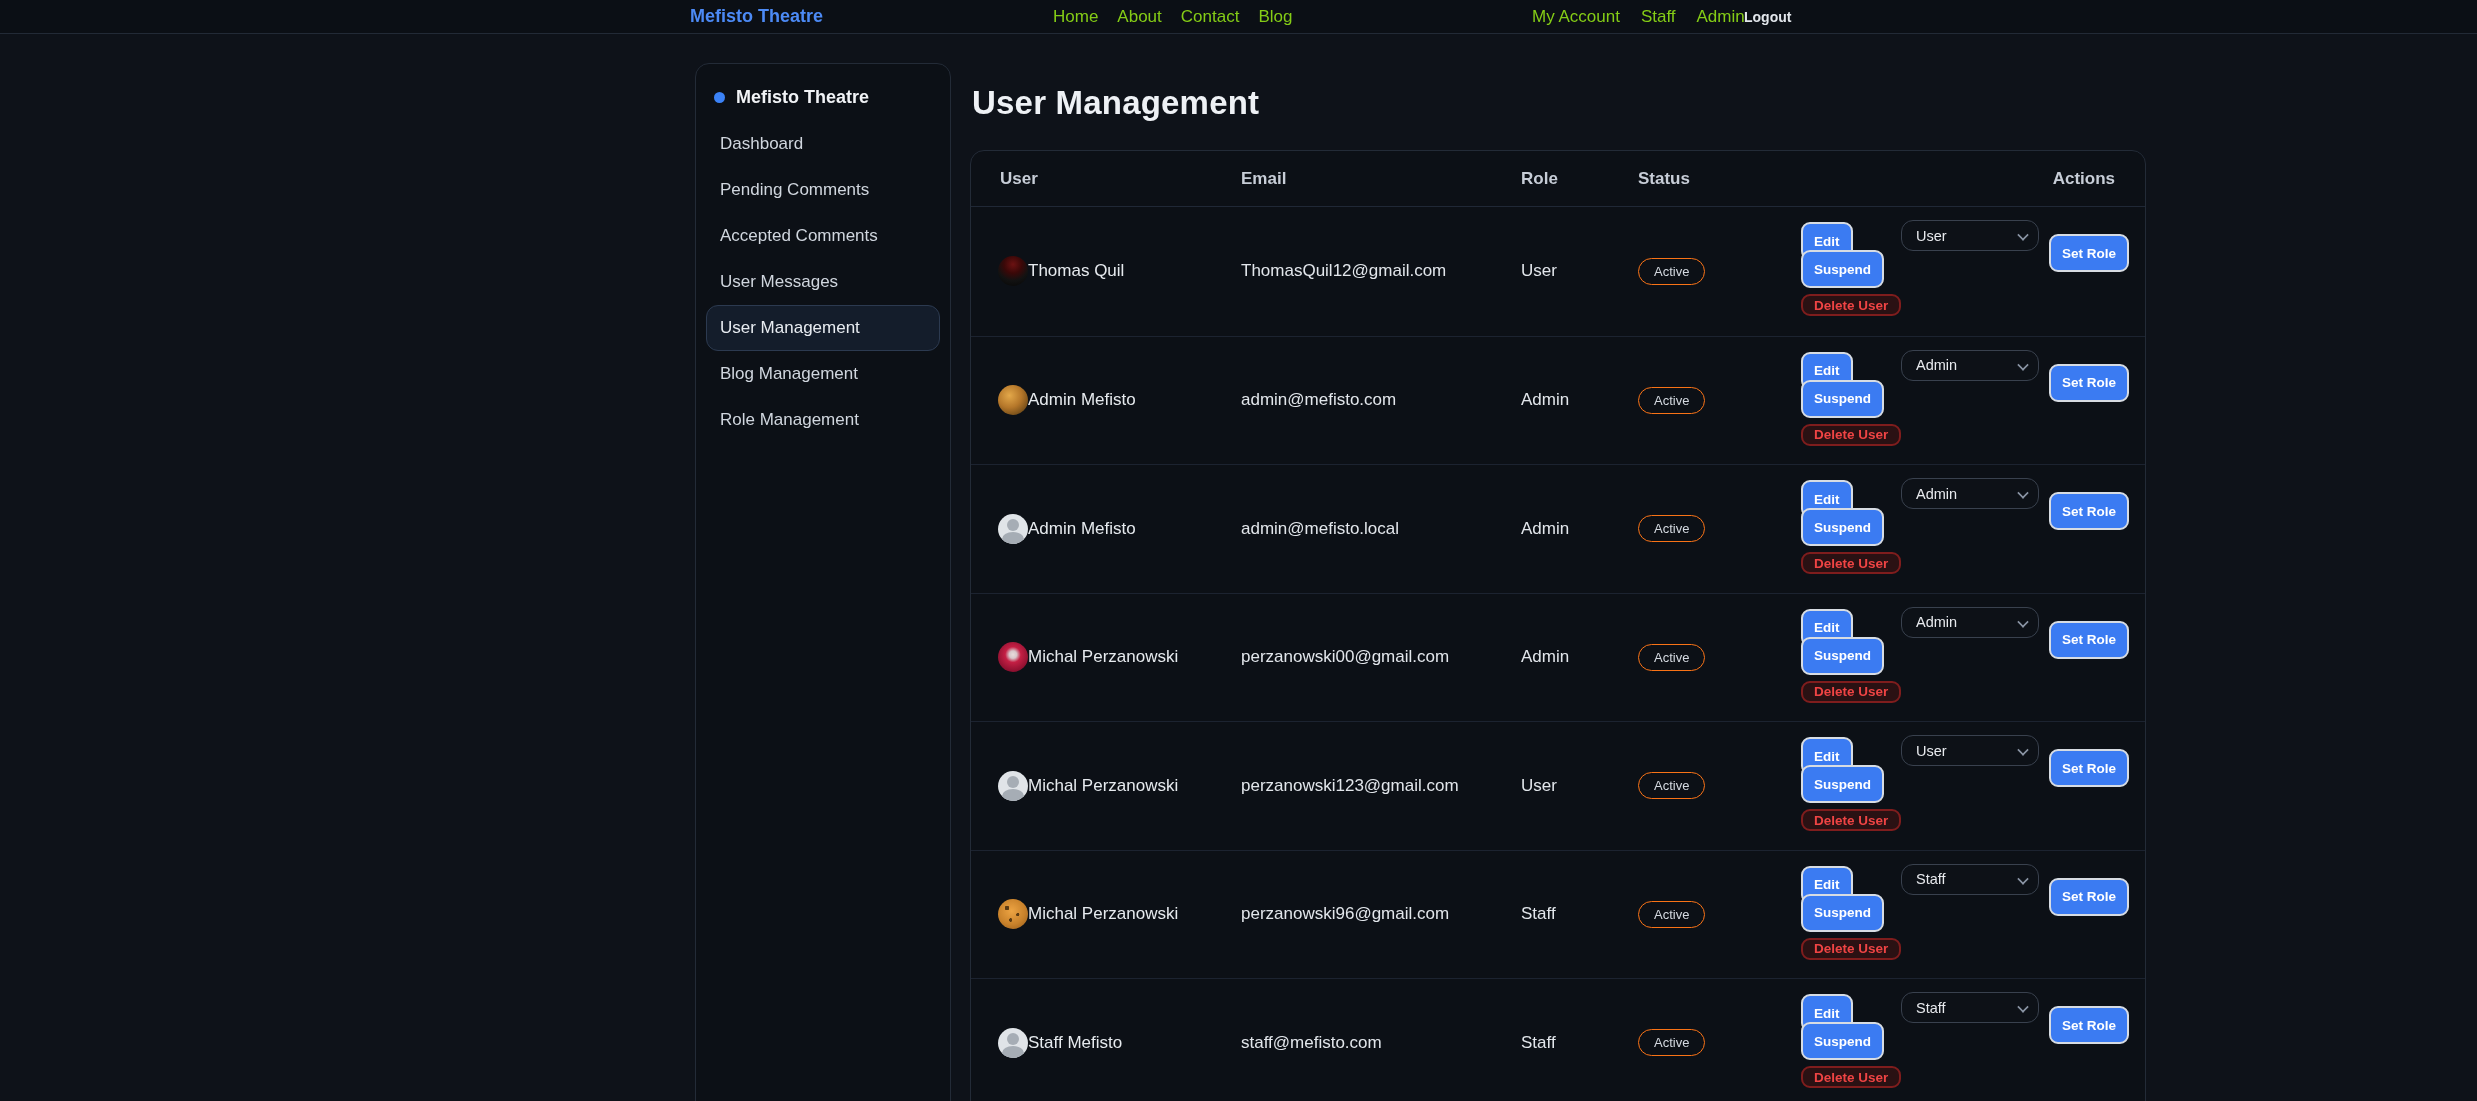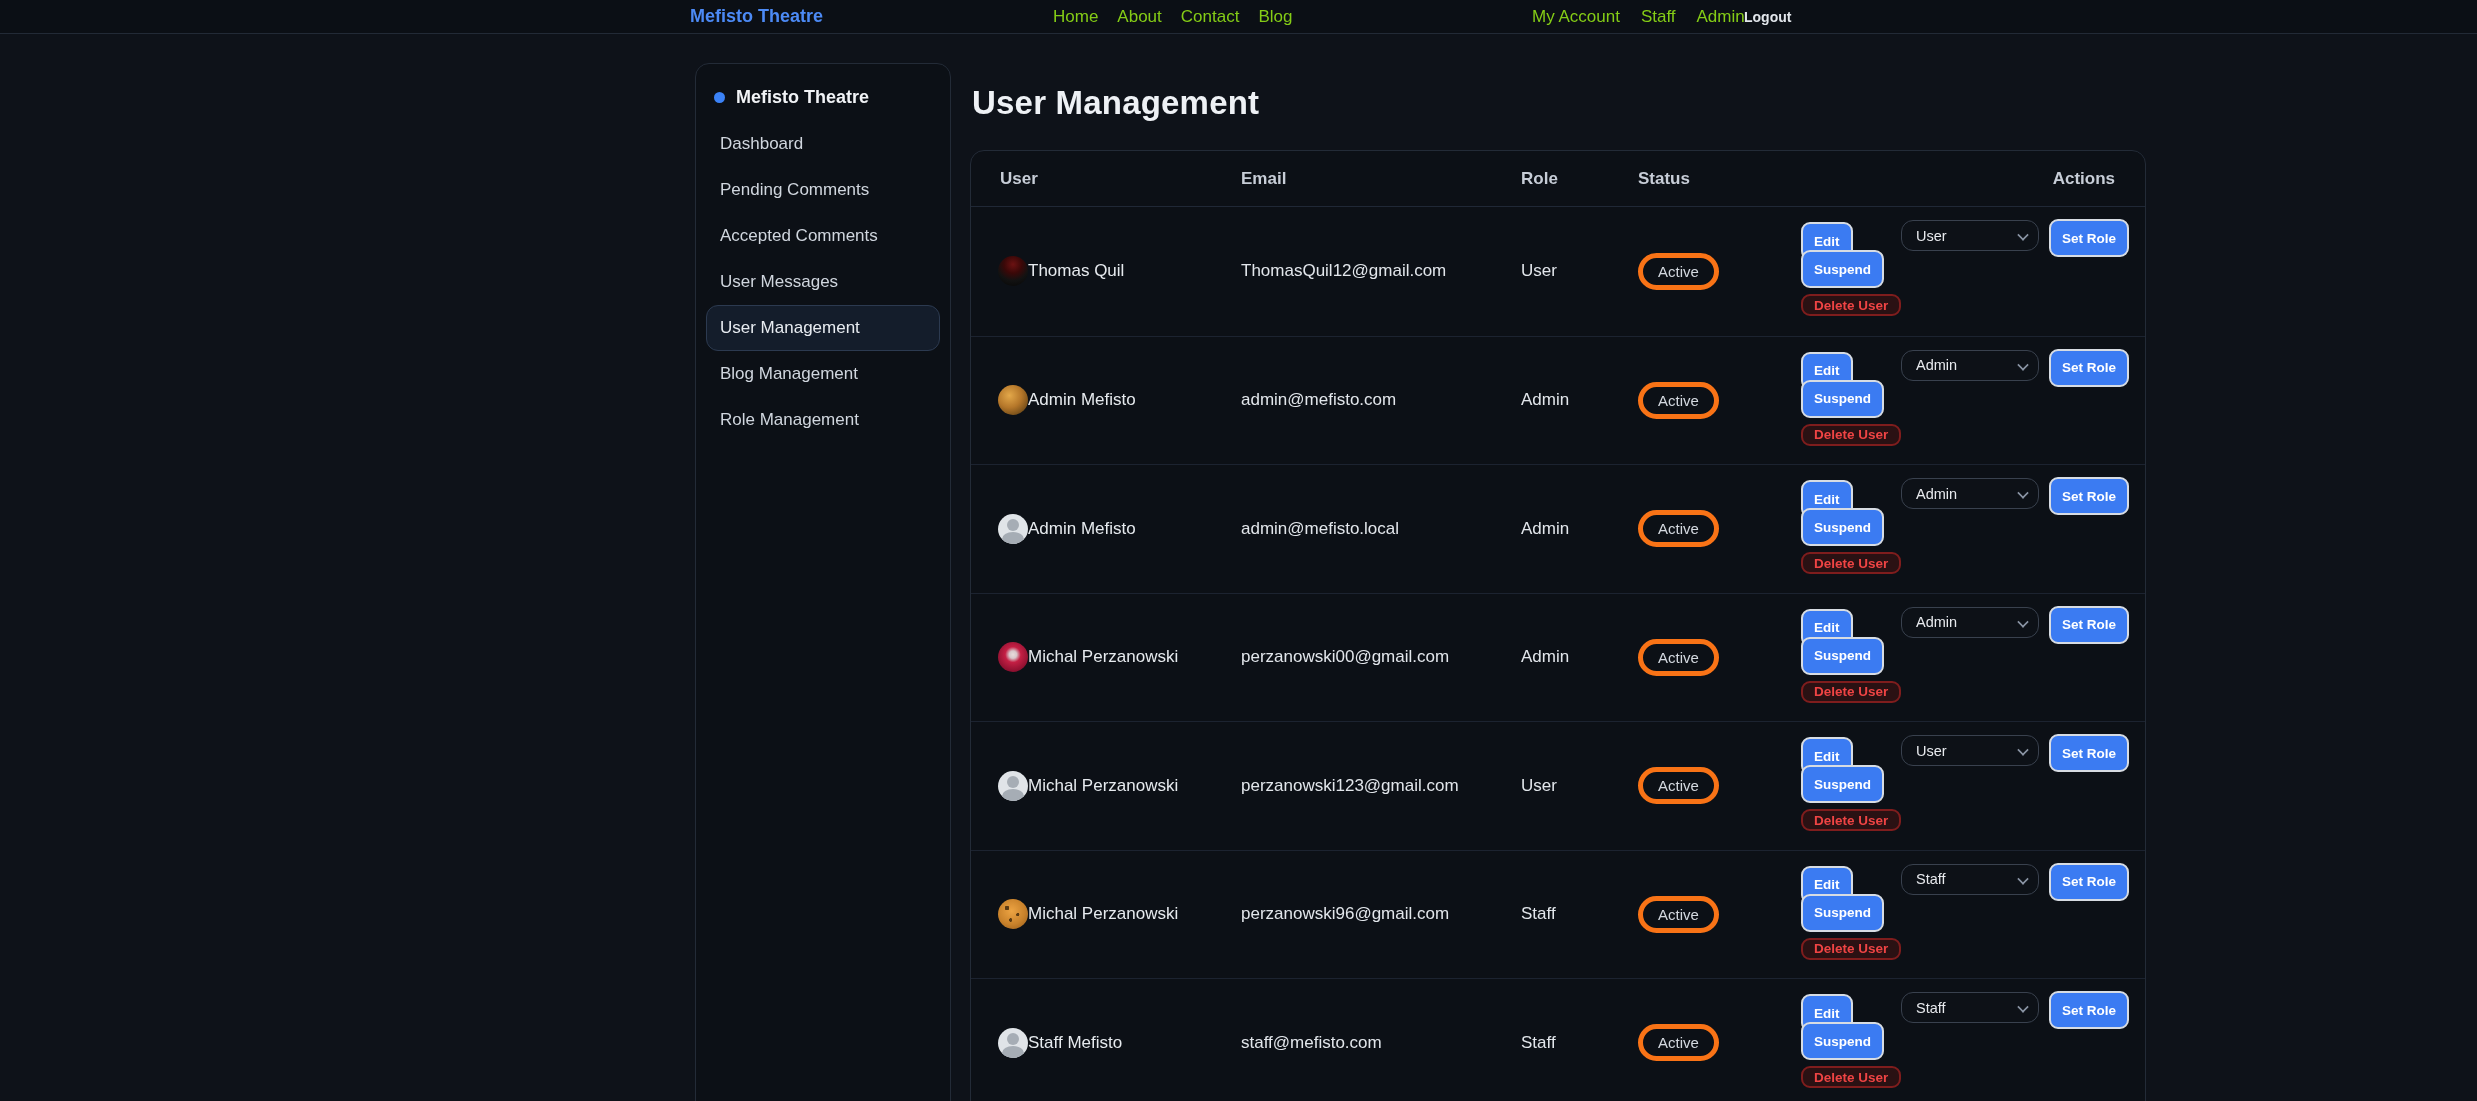--- a/index.html
+++ b/index.html
@@ -97,41 +97,41 @@
     border-radius:50%; background:#a6adb5;
   }
   .avatar-placeholder::after { 
     content:""; position:absolute; left:4px; top:18px; width:22px; height:14px;
     border-radius:50% 50% 0 0; background:#a6adb5;
   }
   .user-name { font-size:17px; color:#e6eaee; }
   .cell-email, .cell-role { font-size:17px; color:#e2e6eb; }
 
   .status-pill {
-    display:inline-block; padding:5px 15px; border:5px solid #f97316;
-    border-radius:999px; font-size:15px; color:#d4d9e0; background:transparent;text-align:center;
+    display:inline-block; padding:5px 15px; border:1px solid #f97316;
+    border-radius:999px; font-size:13px; color:#d4d9e0; background:transparent;text-align:center;
   }
 
   .cell-actions { position:relative; height:100%; }
   .btn {
     font-family:"Liberation Sans", sans-serif; cursor:pointer; white-space:nowrap;
     position:absolute; display:flex; align-items:center; justify-content:center;
   }
   .btn-blue {
     background:#3b7bf2; color:#ffffff; font-size:13.5px; font-weight:bold;
     border:2px solid #d7dce3; border-radius:9px; height:38px; padding:0 11px;
   }
   .btn-danger {
     background:#2a1113; color:#ef4444; font-size:13.5px; font-weight:bold;
     border:2px solid #7f1d1d; border-radius:9px; height:22px; padding:0 11px;
   }
   .btn-edit    { left:0;  top:15px; }
   .btn-suspend { left:0;  top:43px; }
   .btn-delete  { left:0;  top:87px; }
-  .btn-setrole { left:248px; top:12px; }
+  .btn-setrole { left:248px; top:27px; }
 
   .select-wrap { position:absolute; left:100px; top:13px; width:138px; height:31px; }
   .role-select {
     width:100%; height:100%; appearance:none; -webkit-appearance:none;
     background:#0d1117; color:#e8eaee; font-size:14.5px;
     font-family:"Liberation Sans", sans-serif;
     border:1px solid #39414e; border-radius:12px; padding:0 30px 0 14px; cursor:pointer;
   }
   .chevron {
     position:absolute; right:11px; top:8px; width:10px; height:10px; pointer-events:none;

